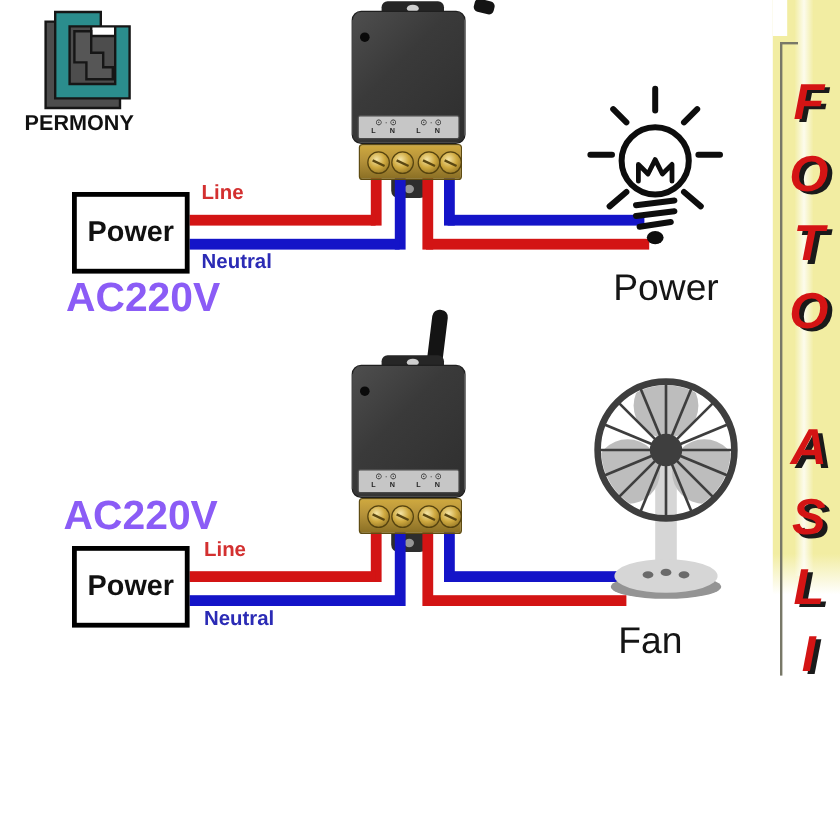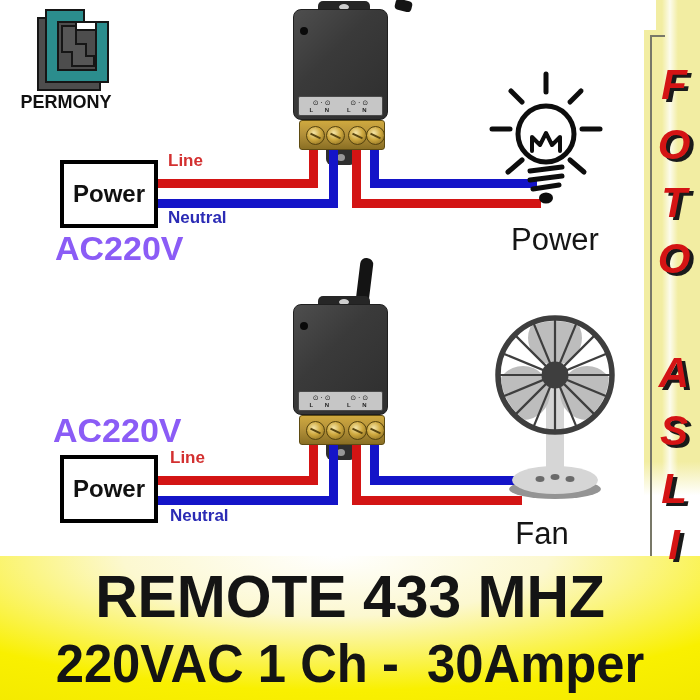--- a/index.html
+++ b/index.html
@@ -251,18 +251,14 @@
       <line x1="77" y1="22" x2="77" y2="132" transform="rotate(90 77 77)"></line>
       <line x1="77" y1="22" x2="77" y2="132" transform="rotate(112.5 77 77)"></line>
       <line x1="77" y1="22" x2="77" y2="132" transform="rotate(135 77 77)"></line>
       <line x1="77" y1="22" x2="77" y2="132" transform="rotate(157.5 77 77)"></line>
     </g>
     <circle cx="77" cy="77" r="57" fill="none" stroke="#3e3e3e" stroke-width="5.5"></circle>
     <circle cx="77" cy="77" r="13.5" fill="#3e3e3e"></circle>
   </svg>
   <div class="load-label" style="left:492px;top:516px;width:100px">Fan</div>
 
-  <div class="bottom-banner">
-    <div class="banner-line1">REMOTE 433 MHZ</div>
-    <div class="banner-line2">220VAC 1 Ch -  30Amper</div>
-  </div>
 
 </div>
 
 </body></html>

